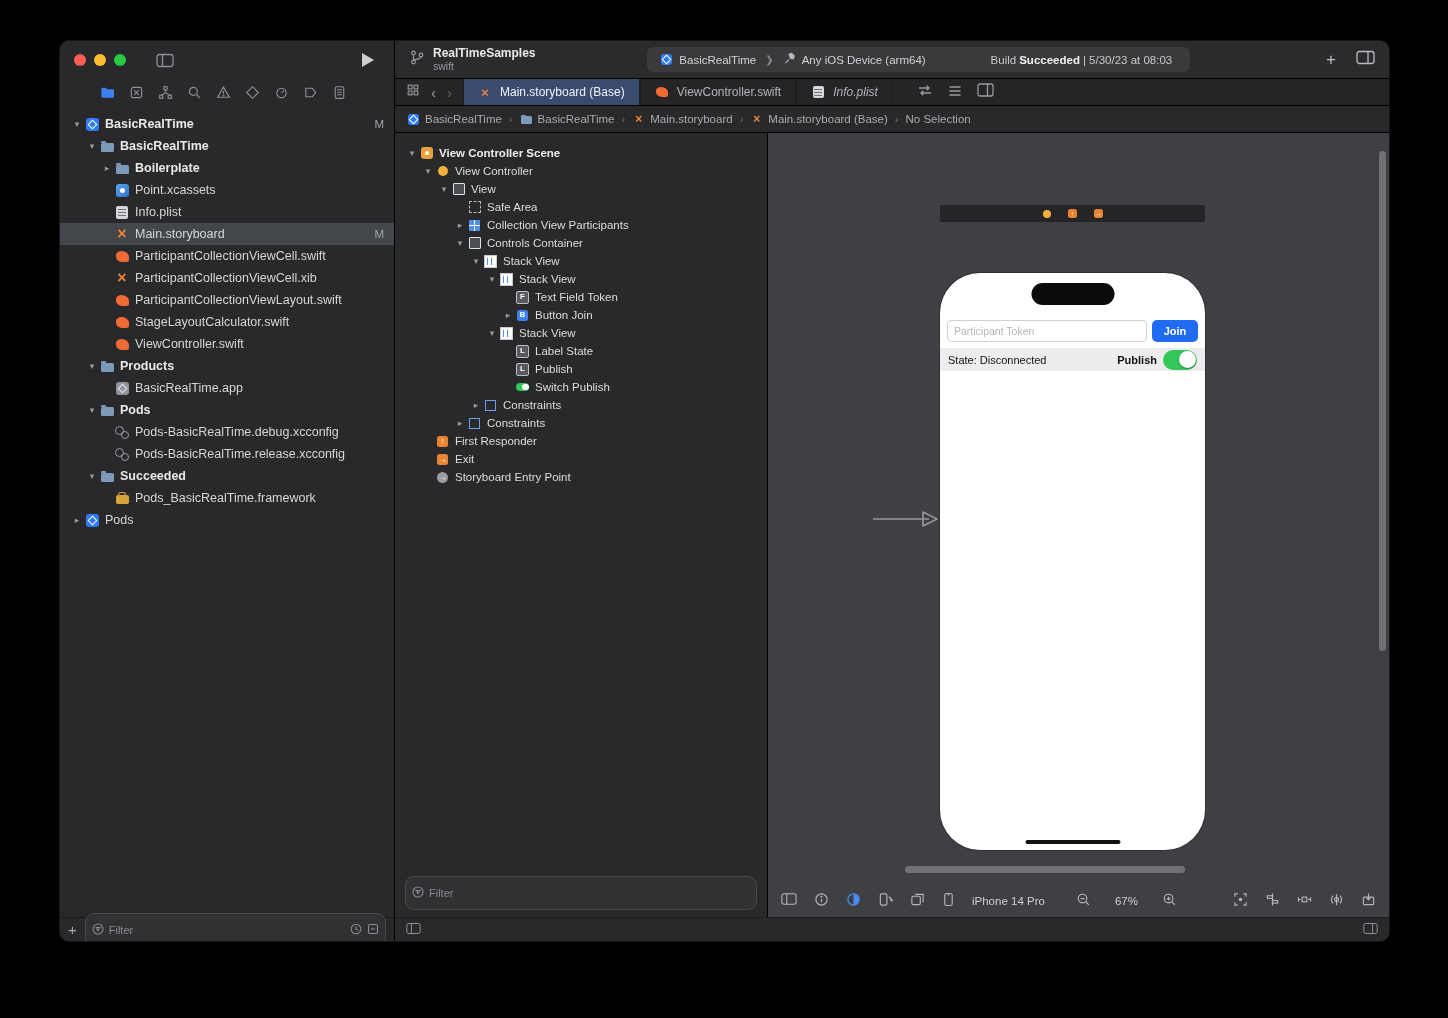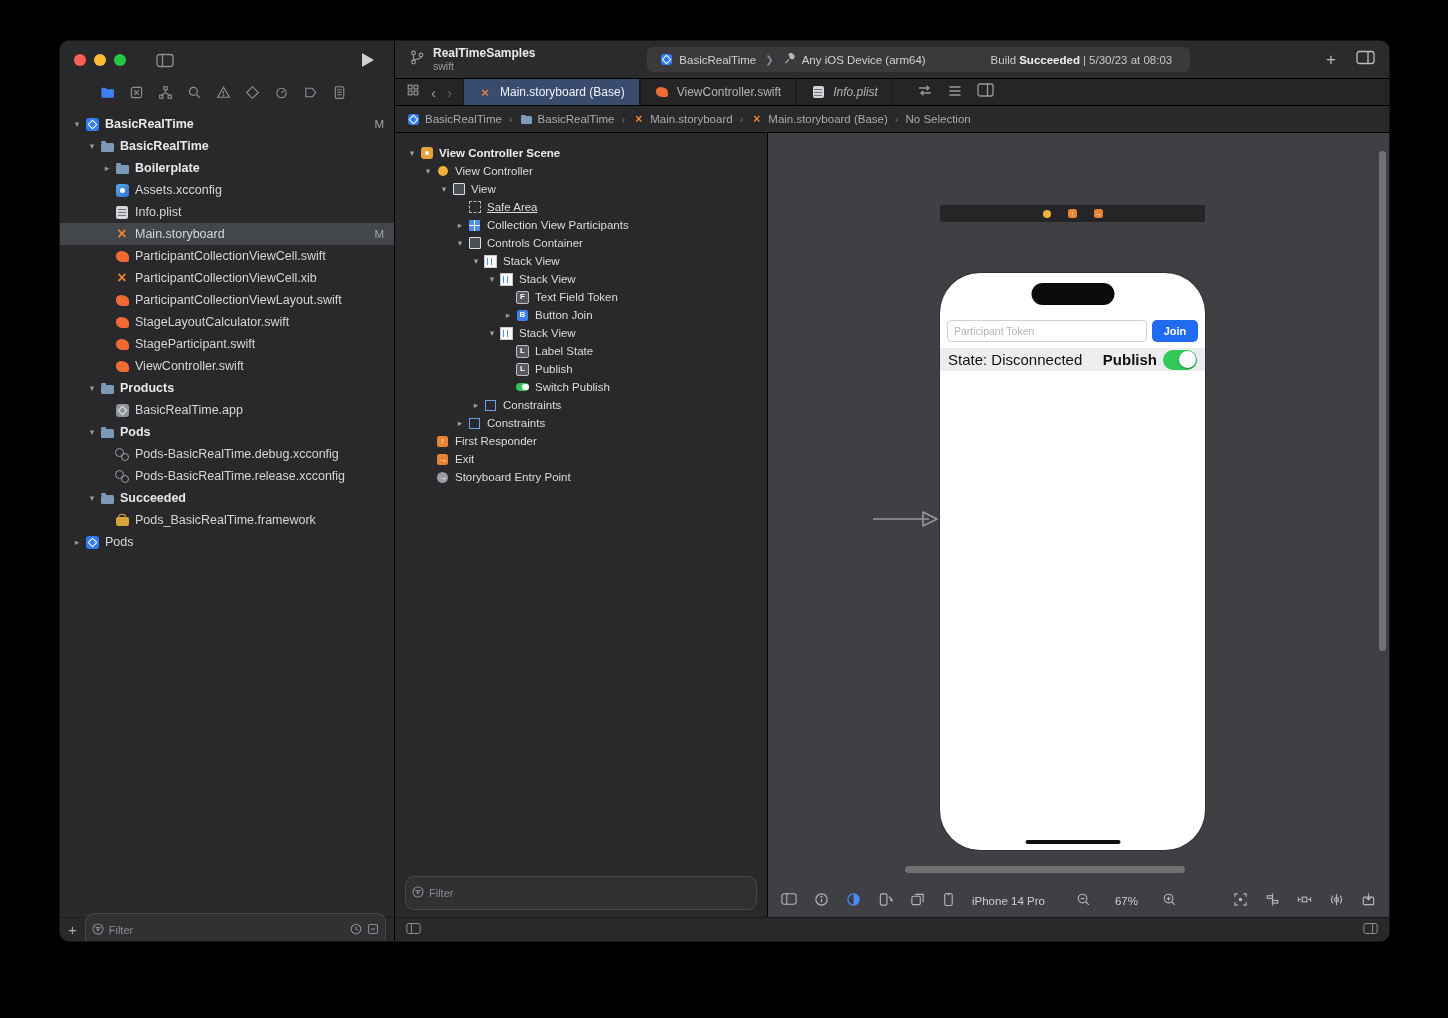--- a/index.html
+++ b/index.html
@@ -125,21 +125,21 @@
   .outline-filter { position:absolute; left:10px; right:10px; bottom:7px; }
 
   .canvas { flex:1; position:relative; background:#3e4043; min-width:0; }
   .scene-header { position:absolute; left:172px; top:72px; width:265px; height:17px; background:#252527; display:flex; align-items:center; justify-content:center; gap:15px; border-radius:2px; }
   .phone { position:absolute; left:172px; top:97px; width:265px; height:577px; background:#fff; border-radius:40px; box-shadow:0 0 0 1px rgba(0,0,0,.25);margin-top:43px; }
   .island { position:absolute; left:50%; transform:translateX(-50%); top:10px; width:83px; height:22px; background:#0b0b0d; border-radius:11px; }
   .field-row { position:absolute; left:7px; right:7px; top:47px; height:22px; display:flex; gap:5px; }
   .token-field { flex:1; min-width:0; border:1px solid #cfcfd4; border-radius:4px; background:#fff; font-size:10.5px; padding:0 6px; color:#222; outline:none; }
   .token-field::placeholder { color:#b4b4ba; }
   .join-btn { width:46px; background:#1f6bf2; color:#fff; border:none; border-radius:5px; font-size:11px; font-weight:600; }
-  .status-row { position:absolute; left:0; right:0; top:75px; height:23px; background:#ededf0; display:flex; align-items:center; padding:0 8px; font-size:15px; color:#111; }
+  .status-row { position:absolute; left:0; right:0; top:75px; height:23px; background:#ededf0; display:flex; align-items:center; padding:0 8px; font-size:11px; color:#111; }
   .publish-label { margin-left:auto; font-weight:700; margin-right:6px; }
   .ios-switch { width:34px; height:20px; background:#34c759; border-radius:10px; position:relative; flex:none; }
   .ios-switch::after { content:""; position:absolute; top:1.5px; right:1.5px; width:17px; height:17px; background:#fff; border-radius:50%; box-shadow:0 1px 2px rgba(0,0,0,.35); }
   .home-indicator { position:absolute; bottom:6px; left:50%; transform:translateX(-50%); width:95px; height:4.5px; background:#111; border-radius:3px; }
   .entry-arrow { position:absolute; left:103px; top:375px; }
   .vscroll { position:absolute; right:3px; top:18px; width:7px; height:500px; background:rgba(255,255,255,.26); border-radius:4px; }
   .hscroll { position:absolute; left:137px; bottom:44px; width:280px; height:7px; background:rgba(255,255,255,.26); border-radius:4px; }
 
   .canvas-toolbar { position:absolute; left:0; right:0; bottom:0; height:32px; display:flex; align-items:center; padding:0 13px; gap:17px; color:#c3c3c6; }
   .ct-label { font-size:11.5px; color:#cfcfd2; white-space:nowrap; }
@@ -237,21 +237,21 @@
           <span class="lbl">BasicRealTime</span>
         </div>
         <div class="nav-row bold" style="padding-left: 40px;">
           <span class="disclosure">▸</span>
           <span class="nic ic-folder"></span>
           <span class="lbl">Boilerplate</span>
         </div>
         <div class="nav-row" style="padding-left: 40px;">
           <span class="disclosure"></span>
           <span class="nic ic-xcassets"></span>
-          <span class="lbl">Assets.xcconfig</span>
+          <span class="lbl">Point.xcassets</span>
         </div>
         <div class="nav-row" style="padding-left: 40px;">
           <span class="disclosure"></span>
           <span class="nic ic-plist"></span>
           <span class="lbl">Info.plist</span>
         </div>
         <div class="nav-row selected" style="padding-left: 40px;">
           <span class="disclosure"></span>
           <span class="nic ic-storyboard">
             <span class="g">×</span>
@@ -273,25 +273,20 @@
         </div>
         <div class="nav-row" style="padding-left: 40px;">
           <span class="disclosure"></span>
           <span class="nic ic-swift"></span>
           <span class="lbl">ParticipantCollectionViewLayout.swift</span>
         </div>
         <div class="nav-row" style="padding-left: 40px;">
           <span class="disclosure"></span>
           <span class="nic ic-swift"></span>
           <span class="lbl">StageLayoutCalculator.swift</span>
-        </div>
-        <div class="nav-row" style="padding-left: 40px;">
-          <span class="disclosure"></span>
-          <span class="nic ic-swift"></span>
-          <span class="lbl">StageParticipant.swift</span>
         </div>
         <div class="nav-row" style="padding-left: 40px;">
           <span class="disclosure"></span>
           <span class="nic ic-swift"></span>
           <span class="lbl">ViewController.swift</span>
         </div>
         <div class="nav-row bold" style="padding-left: 25px;">
           <span class="disclosure">▾</span>
           <span class="nic ic-folder"></span>
           <span class="lbl">Products</span>
@@ -479,21 +474,21 @@
             <div class="outline-row" style="padding-left: 26px;">
               <span class="disclosure">▾</span>
               <span class="oic ic-view-controller"></span>
               <span class="lbl">View Controller</span>
             </div>
             <div class="outline-row" style="padding-left: 42px;">
               <span class="disclosure">▾</span>
               <span class="oic ic-view"></span>
               <span class="lbl">View</span>
             </div>
-            <div class="outline-row" style="padding-left: 58px; text-decoration: underline;">
+            <div class="outline-row" style="padding-left: 58px;">
               <span class="disclosure"></span>
               <span class="oic ic-safe-area"></span>
               <span class="lbl">Safe Area</span>
             </div>
             <div class="outline-row" style="padding-left: 58px;">
               <span class="disclosure">▸</span>
               <span class="oic ic-collection-view"></span>
               <span class="lbl">Collection View Participants</span>
             </div>
             <div class="outline-row" style="padding-left: 58px;">

